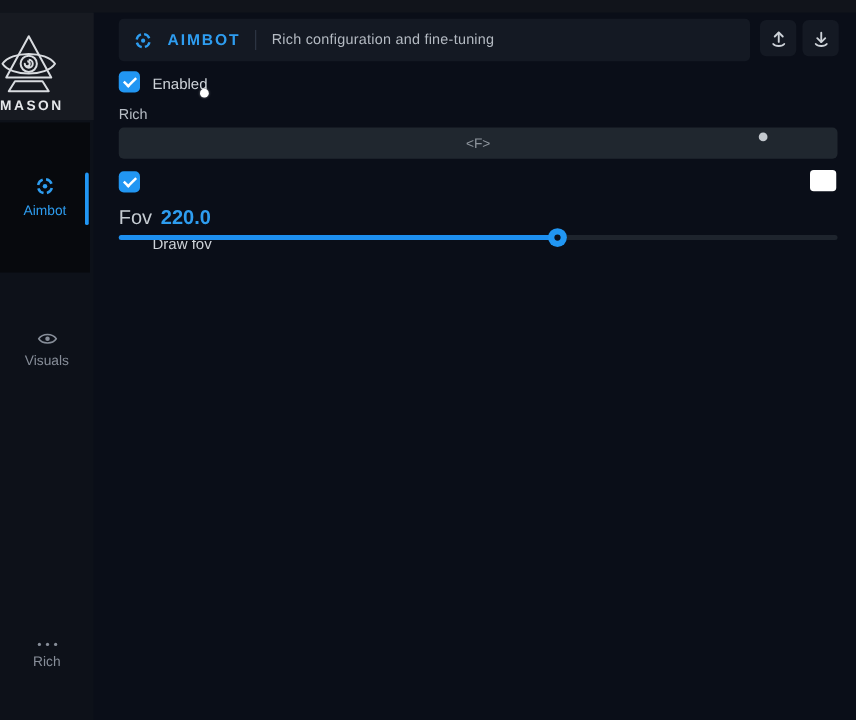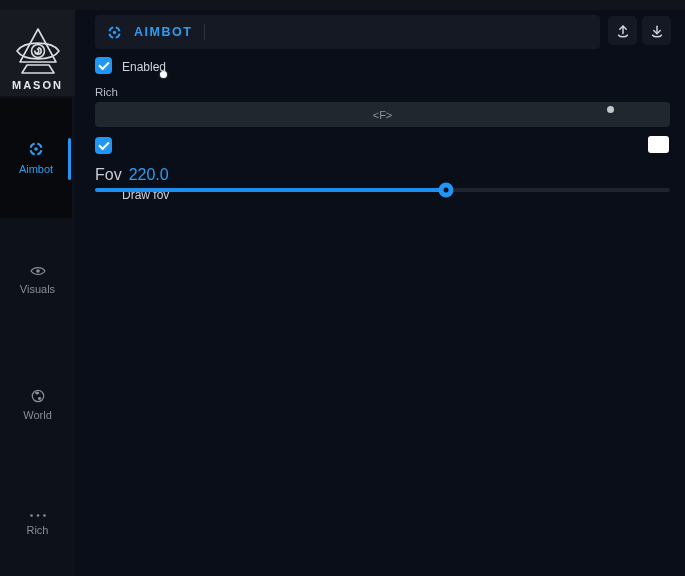--- a/index.html
+++ b/index.html
@@ -4,21 +4,21 @@
 <style>
   * { margin:0; padding:0; box-sizing:border-box; }
   body { background:#06080d; font-family:"Liberation Sans", sans-serif; }
   .page { position:relative; width:685px; height:576px; background:#0a0e18; overflow:hidden; }
 
   .top-strip { position:absolute; left:0; top:0; width:685px; height:10px; background:#11141b; }
 
   
   .sidebar { position:absolute; left:0; top:10px; width:75px; height:566px; background:#0d1119; }
   .logo-block { position:absolute; left:0; top:0; width:75px; height:86px; background:#171a21;
-    display:flex; flex-direction:column; align-items:center; justify-content:flex-end; padding-bottom:5px; }
+    display:flex; flex-direction:column; justify-content:flex-end; padding-bottom:5px; }
   .logo-svg { width:46px; height:50px; }
   .brand { font-size:11px; font-weight:bold; letter-spacing:2px; color:#e6e8eb; margin-top:2px; }
 
   .nav-item { position:absolute; left:0; width:75px; display:flex; flex-direction:column;
     align-items:center; justify-content:center; gap:6px; color:#878e99; font-size:11px; cursor:pointer; }
   .nav-aimbot { top:88px; height:120px; width:72px; background:#07090d; color:#2e9df0; }
   .nav-visuals { top:240px; height:60px; }
   .nav-world  { top:365px; height:60px; }
   .nav-misc   { top:484px; height:60px; }
   .active-indicator { position:absolute; right:1px; top:40px; width:3px; height:42px;
@@ -51,21 +51,21 @@
   .bind-input { position:absolute; left:20px; top:92px; width:575px; height:25px; background:#20272f;
     border-radius:4px; display:flex; align-items:center; justify-content:center;
     font-size:11px; color:#8e959d; cursor:pointer; }
   .bind-dot { position:absolute; left:512px; top:4px; width:7px; height:7px; border-radius:50%;
     background:#c3c8ce; }
 
   .swatch { position:absolute; left:573px; top:126px; width:21px; height:17px; border-radius:3px;
     cursor:pointer; }
 
   .fov-row { position:absolute; left:20px; top:156px; display:flex; gap:7px; font-size:16px; color:#c6ccd2; }
-  .fov-value { color:#2e9df0; }
+  .fov-value { color:#2e9df0;font-weight:bold; }
 
   .slider { position:absolute; left:20px; top:178px; width:575px; height:4px; background:#1e242d;
     border-radius:2px; cursor:pointer; }
   .slider-fill { position:absolute; left:0; top:0; height:4px; background:#1d8ff0; border-radius:2px; }
   .thumb-wrap { position:absolute; top:2px; }
   .thumb { position:absolute; width:15px; height:15px; border-radius:50%; background:#2196f3;
     transform:translate(-50%,-50%); display:flex; align-items:center; justify-content:center; cursor:pointer; }
   .thumb-hole { width:5px; height:5px; border-radius:50%; background:#0b1220; }
 
   .cursor-dot { position:absolute; width:7px; height:7px; border-radius:50%; background:#fff;
@@ -101,48 +101,41 @@
     </div>
 
     <div class="nav-item nav-visuals">
       <svg width="16" height="12" viewBox="0 0 16 12">
         <path d="M1 6 C4 1.5 12 1.5 15 6 C12 10.5 4 10.5 1 6 Z" fill="none" stroke="#878e99" stroke-width="1.3"></path>
         <circle cx="8" cy="6" r="1.8" fill="#878e99"></circle>
       </svg>
       <span>Visuals</span>
     </div>
 
-    <div class="nav-item nav-world">
-      <svg width="14" height="14" viewBox="0 0 14 14">
-        <circle cx="7" cy="7" r="5.7" fill="none" stroke="#878e99" stroke-width="1.2"></circle>
-        <path d="M4 3.2 q2 -1.2 4 0 q1.2 1 -0.8 2 q-3 1.2 -3.2 -2 z" fill="#878e99"></path>
-        <path d="M8 8 q3 -0.2 2.2 1.8 q-1.8 2.2 -3.2 0.4 q-0.6 -1.6 1 -2.2 z" fill="#878e99"></path>
-      </svg>
-      <span>World</span>
-    </div>
 
     <div class="nav-item nav-misc">
       <svg width="18" height="5" viewBox="0 0 18 5">
         <circle cx="2.5" cy="2.5" r="1.3" fill="#878e99"></circle>
         <circle cx="9" cy="2.5" r="1.3" fill="#878e99"></circle>
         <circle cx="15.5" cy="2.5" r="1.3" fill="#878e99"></circle>
       </svg>
       <span>Rich</span>
     </div>
   </div>
 
   <div class="content">
 
     <div class="header-bar">
       <svg width="15" height="15" viewBox="0 0 16 16">
         <circle cx="8" cy="8" r="5.6" fill="none" stroke="#2e9df0" stroke-width="2" pathLength="100" stroke-dasharray="17 8" stroke-dashoffset="-4"></circle>
         <circle cx="8" cy="8" r="1.8" fill="#2e9df0"></circle>
       </svg>
       <span class="header-title">AIMBOT</span>
       <div class="header-divider"></div>
+      <span class="header-subtitle">Rich configuration and fine-tuning</span>
     </div>
 
     <div class="icon-btn btn-upload">
       <svg width="14" height="14" viewBox="0 0 14 14" fill="none" stroke="#cdd2d8" stroke-width="1.5" stroke-linecap="round" stroke-linejoin="round">
         <path d="M7 9.5 V2.2"></path>
           <path d="M3.8 5.2 L7 2 L10.2 5.2"></path>
         <path d="M2.6 11.2 C4.2 13.3 9.8 13.3 11.4 11.2"></path>
       </svg>
     </div>
     <div class="icon-btn btn-download">

